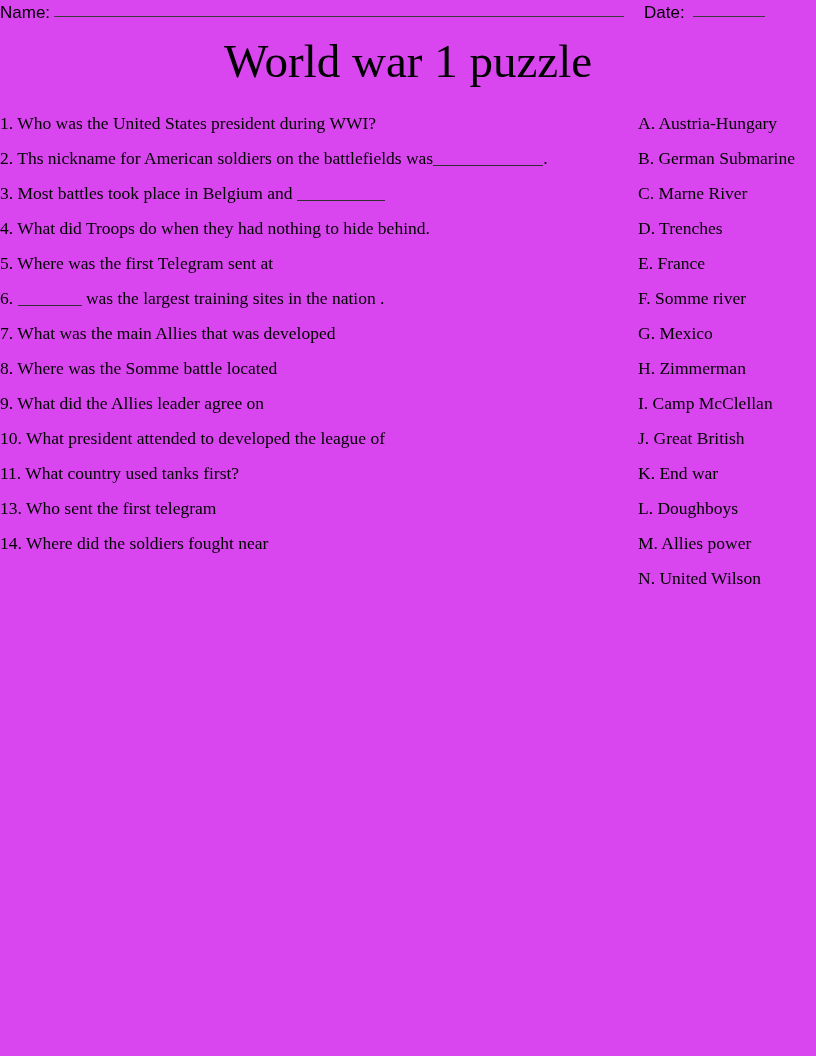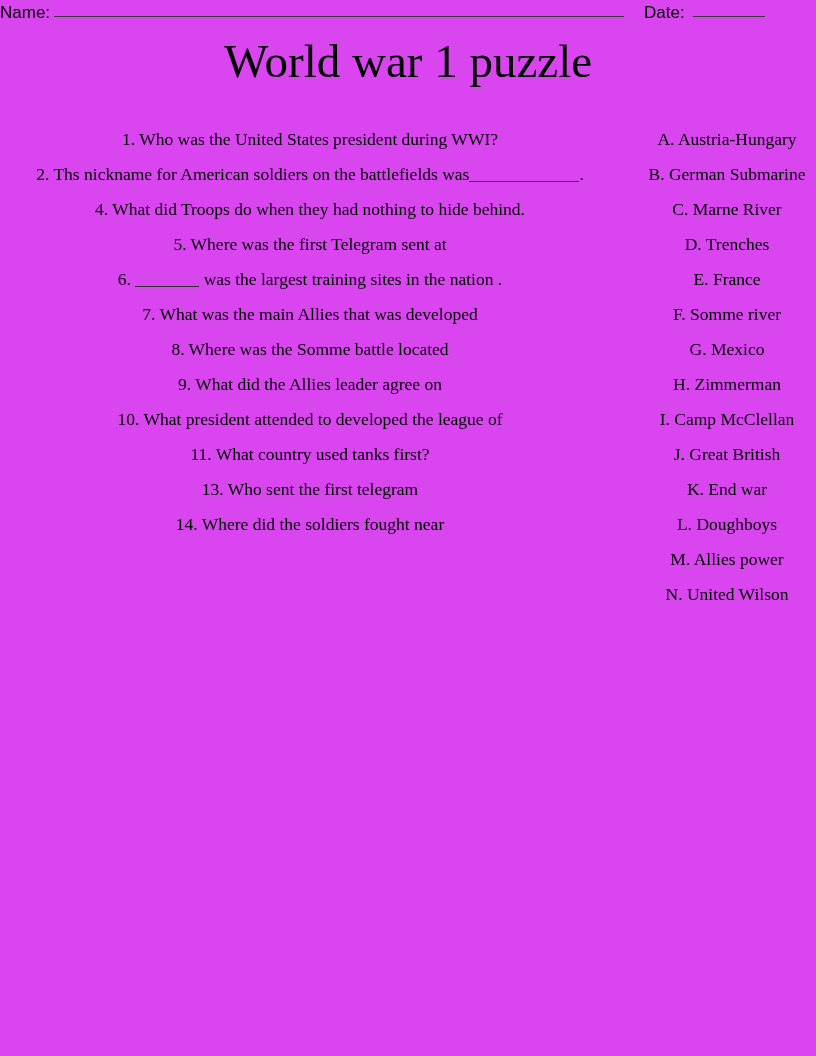--- a/index.html
+++ b/index.html
@@ -69,24 +69,23 @@
     line-height: 62px;
     letter-spacing: 0px;
     color: #000;
     margin: 0;
   }
 
   
   .body-area {
     position: absolute;
     left: 0;
-    top: 128px;
+    top: 112px;
     width: 690px;
     height: 500px;
-    text-align: center;
   }
 
   .question-column {
     position: absolute;
     left: 0;
     top: 0;
     width: 620px;
   }
   .answer-column {
     position: absolute;
@@ -135,20 +134,21 @@
       <span class="rule rule-date"></span>
     </span>
   </div>
 
   <h1 class="doc-title">World war 1 puzzle</h1>
 
   <div class="body-area">
     <div class="question-column">
         <div class="line-item"><span>1.</span> <span>Who was the United States president during WWI?</span></div>
         <div class="line-item"><span>2.</span> <span>Ths nickname for American soldiers on the battlefields was</span><span class="blank blank-wide"></span><span>.</span></div>
+        <div class="line-item"><span>3.</span> <span>Most battles took place in Belgium and </span><span class="blank blank-mid"></span></div>
         <div class="line-item"><span>4.</span> <span>What did Troops do when they had nothing to hide behind.</span></div>
         <div class="line-item"><span>5.</span> <span>Where was the first Telegram sent at</span></div>
         <div class="line-item"><span>6.</span> <span></span><span class="blank blank-sm"></span><span> was the largest training sites in the nation .</span></div>
         <div class="line-item"><span>7.</span> <span>What was the main Allies that was developed</span></div>
         <div class="line-item"><span>8.</span> <span>Where was the Somme battle located</span></div>
         <div class="line-item"><span>9.</span> <span>What did the Allies leader agree on</span></div>
         <div class="line-item"><span>10.</span> <span>What president attended to developed the league of</span></div>
         <div class="line-item"><span>11.</span> <span>What country used tanks first?</span></div>
         <div class="line-item"><span>13.</span> <span>Who sent the first telegram</span></div>
         <div class="line-item"><span>14.</span> <span>Where did the soldiers fought near</span></div>

